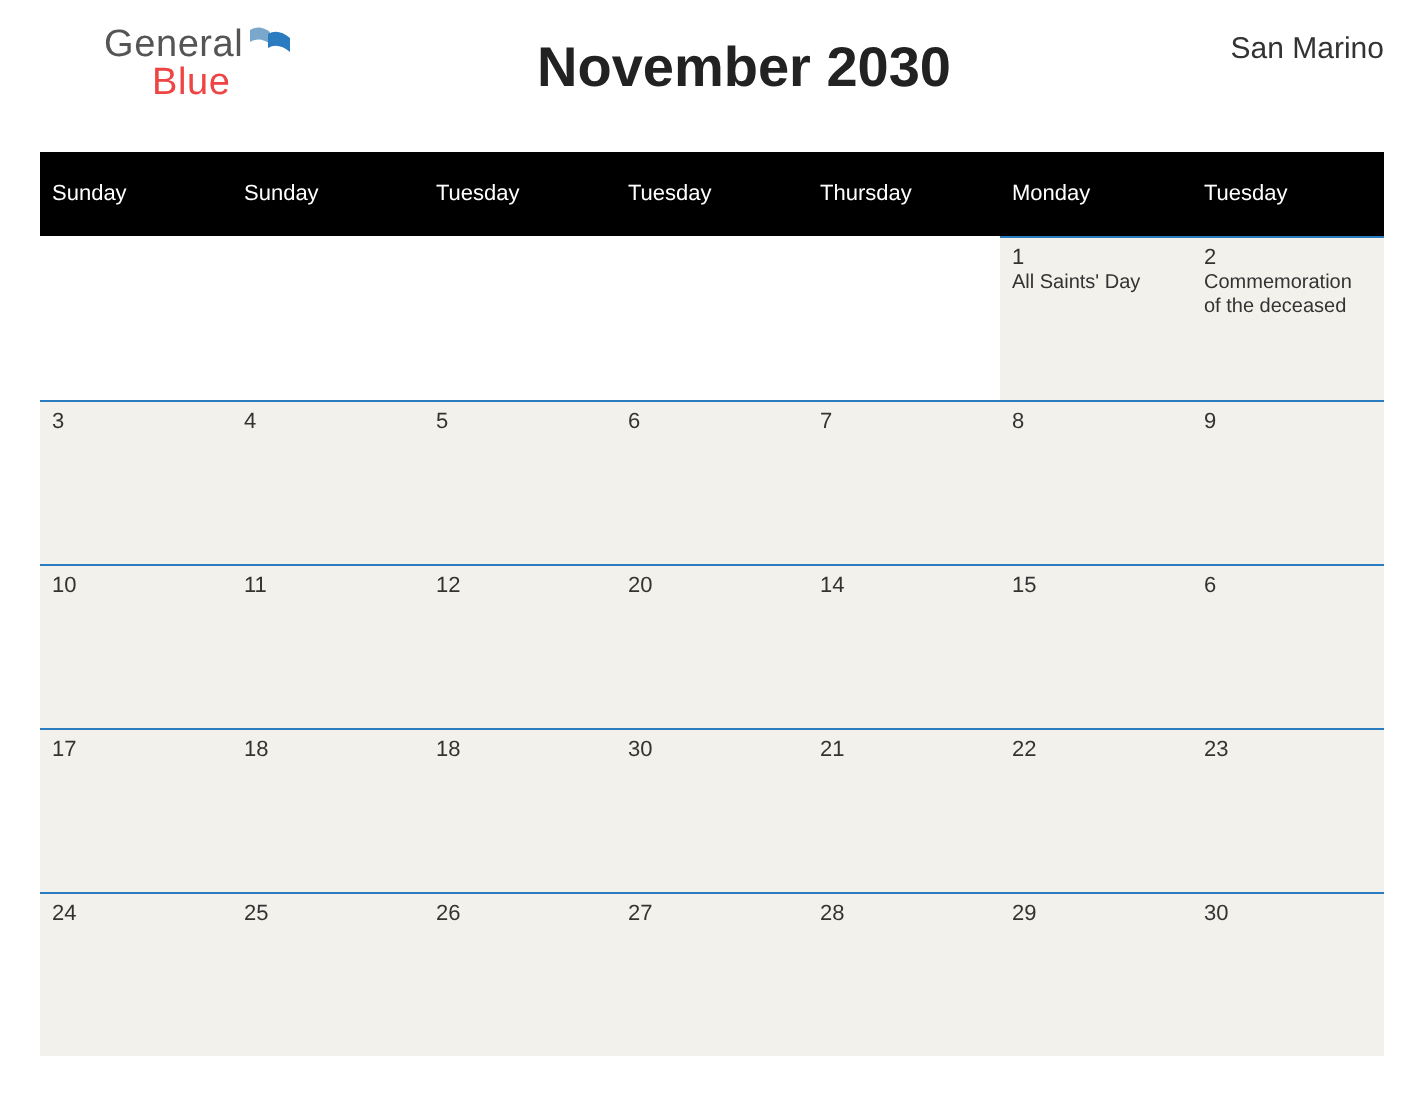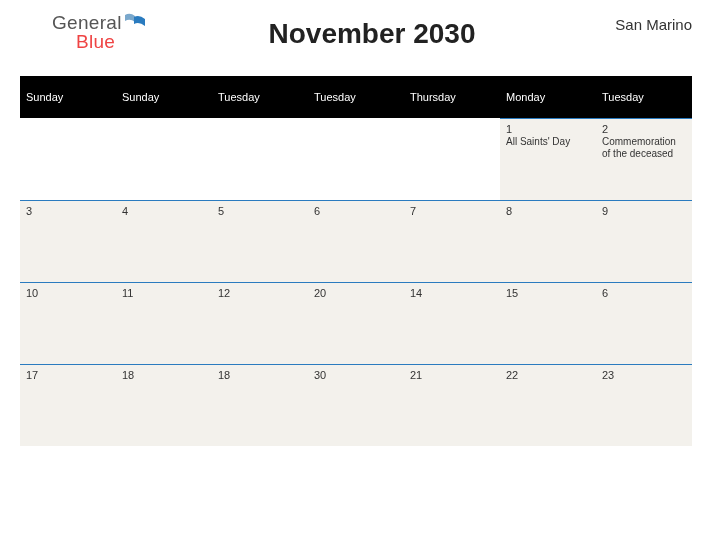--- a/index.html
+++ b/index.html
@@ -209,14 +209,37 @@
         <td>
           <span class="daynum">21</span>
         </td>
         <td>
           <span class="daynum">22</span>
         </td>
         <td>
           <span class="daynum">23</span>
         </td>
       </tr>
+      <tr class="week">
+        <td>
+          <span class="daynum">24</span>
+        </td>
+        <td>
+          <span class="daynum">25</span>
+        </td>
+        <td>
+          <span class="daynum">26</span>
+        </td>
+        <td>
+          <span class="daynum">27</span>
+        </td>
+        <td>
+          <span class="daynum">28</span>
+        </td>
+        <td>
+          <span class="daynum">29</span>
+        </td>
+        <td>
+          <span class="daynum">30</span>
+        </td>
+      </tr>
     </tbody>
 </table>
 
 </body></html>

